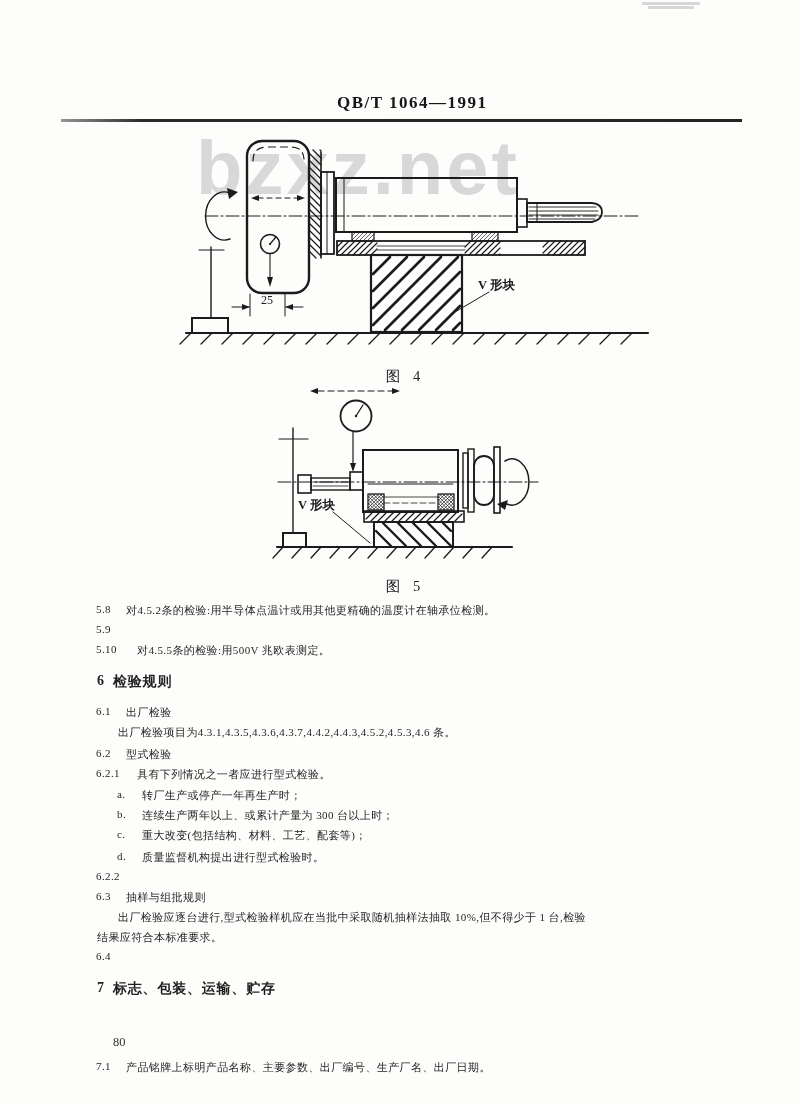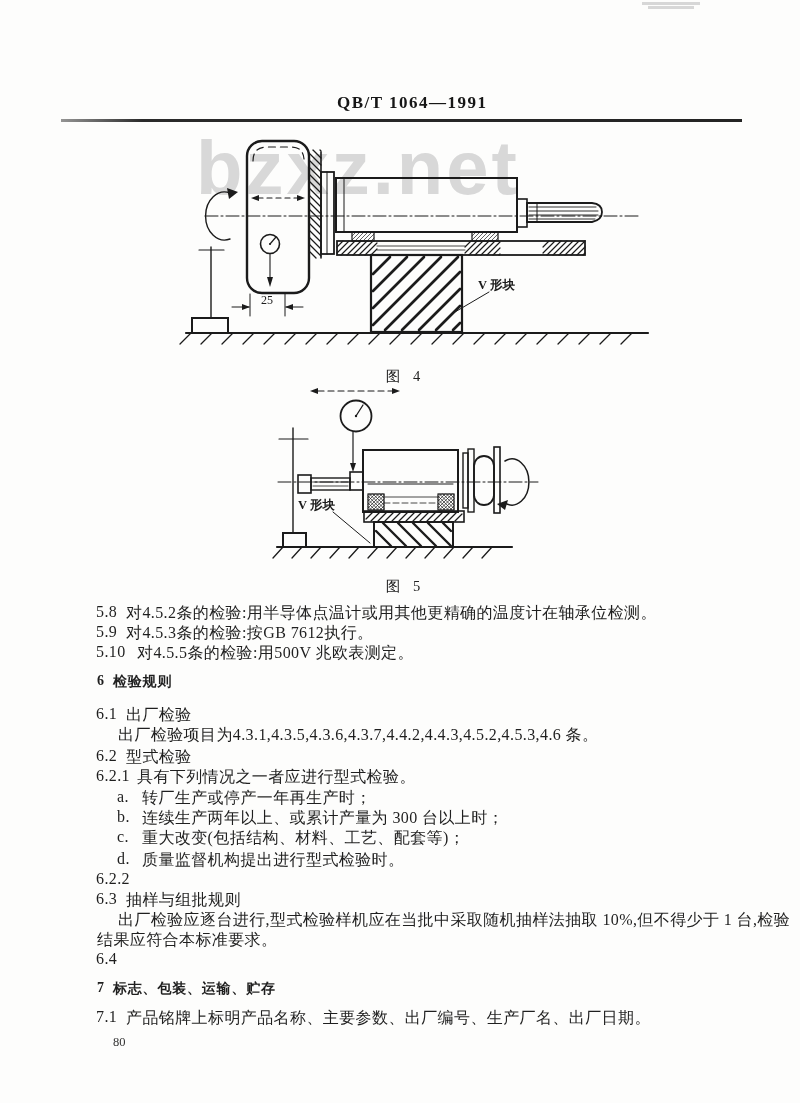--- a/index.html
+++ b/index.html
@@ -11,21 +11,21 @@
   .rule{position:absolute;left:61px;top:119px;width:681px;height:3px;
         background:linear-gradient(90deg,rgba(45,45,45,.5),#2a2a2a 12%,#242424);}
   .artifact{position:absolute;right:8px;top:1px;width:58px;height:11px;opacity:.55;}
   .artifact i{display:block;height:3px;margin:1px 0;background:#b9b9b9;}
   .artifact i:last-child{width:80%;margin-left:10%;}
   .wm{position:absolute;left:196px;top:130px;font-family:"Liberation Sans","DejaVu Sans",sans-serif;
       font-weight:bold;font-size:76px;letter-spacing:3px;color:#d8d8d8;z-index:0;line-height:1;}
   svg.fig{position:absolute;z-index:1;}
   .cap{position:absolute;left:0;width:806px;text-align:center;font-size:14.5px;
        word-spacing:9px;color:#222;z-index:2;}
-  .line{position:absolute;left:0;width:800px;height:16px;font-size:16px;
+  .line{position:absolute;left:0;width:800px;height:16px;font-size:11px;
         letter-spacing:.4px;white-space:nowrap;}
   .line .num,.line .txt{position:absolute;top:0;}
   .line.h{font-weight:bold;font-size:14px;letter-spacing:.8px;}
   .pgnum{position:absolute;left:106px;top:1035px;font-size:12.5px;color:#333;margin-left:7px;}
   svg text{font-family:"Liberation Serif","DejaVu Serif",serif;fill:#1b1b1b;}
 </style>
 </head>
 <body>
 
 <div class="page">
@@ -338,21 +338,20 @@
   </svg>
   <div class="cap" style="top:577px">图 5</div>
 
   <div id="clauses">
       <div class="line" style="top: 603px;">
         <span class="num" style="left: 96px;">5.8</span>
         <span class="txt" style="left: 126px;">对4.5.2条的检验:用半导体点温计或用其他更精确的温度计在轴承位检测。</span>
       </div>
       <div class="line" style="top: 623px;">
         <span class="num" style="left: 96px;">5.9</span>
-        <span class="txt" style="left: 126px;">对4.5.3条的检验:按GB 7612执行。</span>
       </div>
       <div class="line" style="top: 643px; padding-left: 17px;">
         <span class="num" style="left: 96px;">5.10</span>
         <span class="txt" style="left: 137px;">对4.5.5条的检验:用500V 兆欧表测定。</span>
       </div>
       <div class="line h" style="top: 673px;">
         <span class="num" style="left: 97px;">6</span>
         <span class="txt" style="left: 113px;">检验规则</span>
       </div>
       <div class="line" style="top: 705px;">
@@ -399,20 +398,20 @@
       <div class="line" style="top: 930px;">
         <span class="txt" style="left: 97px;">结果应符合本标准要求。</span>
       </div>
       <div class="line" style="top: 950px;">
         <span class="num" style="left: 96px;">6.4</span>
       </div>
       <div class="line h" style="top: 980px;">
         <span class="num" style="left: 97px;">7</span>
         <span class="txt" style="left: 113px;">标志、包装、运输、贮存</span>
       </div>
-      <div class="line" style="top: 1008px;">
+      <div class="line" style="top: 1060px;">
         <span class="num" style="left: 96px;">7.1</span>
         <span class="txt" style="left: 126px;">产品铭牌上标明产品名称、主要参数、出厂编号、生产厂名、出厂日期。</span>
       </div>
     </div>
 
   <div class="pgnum">80</div>
 </div>
 
 </body></html>

